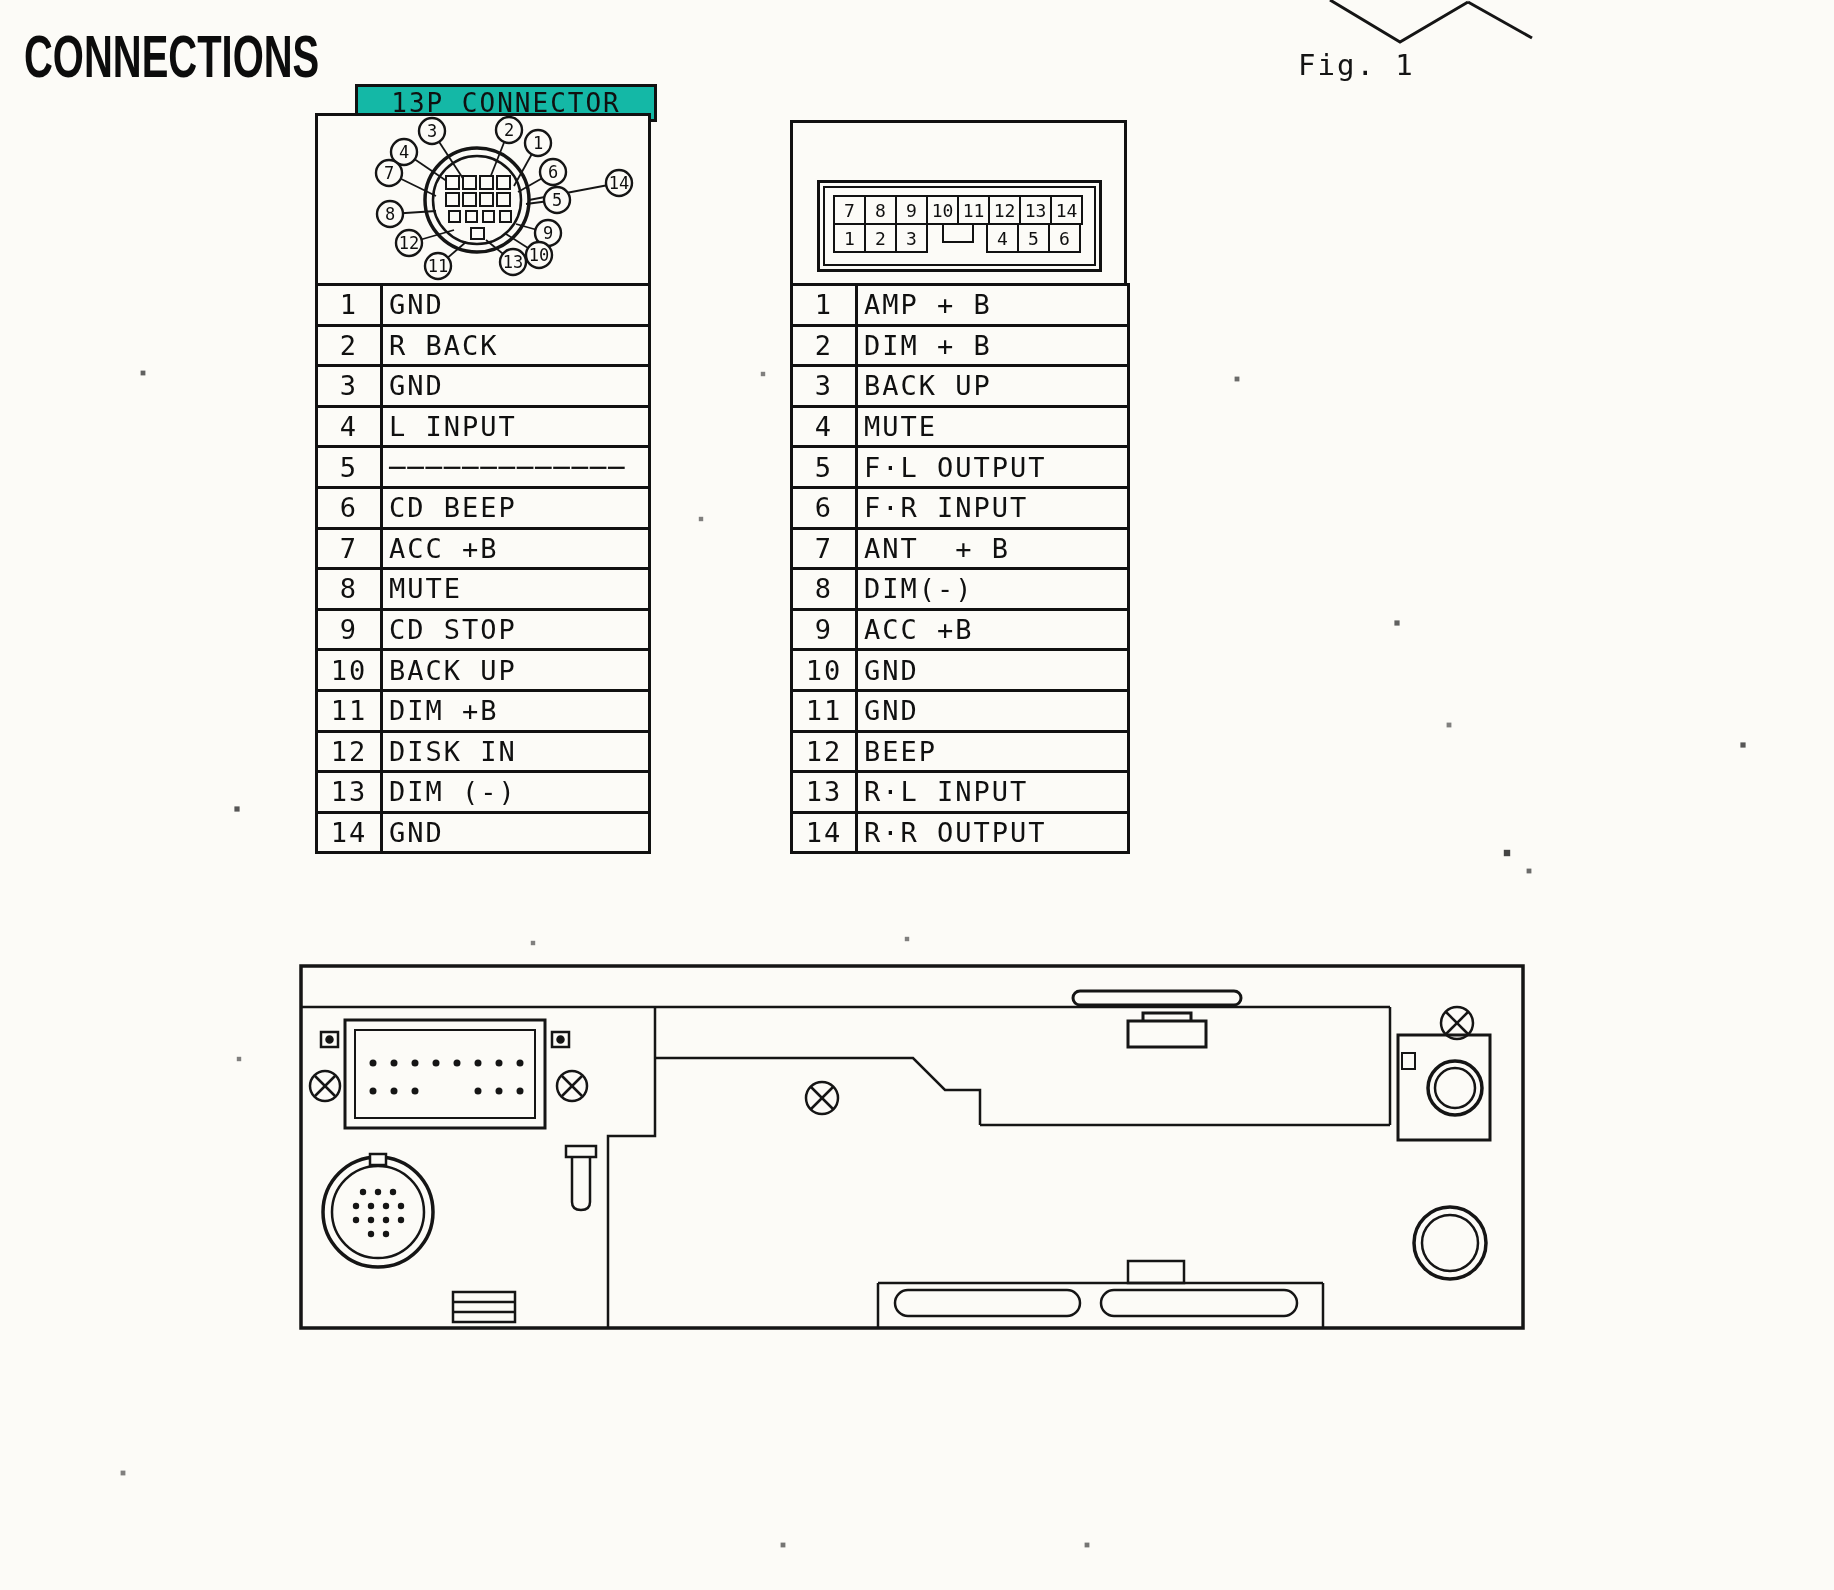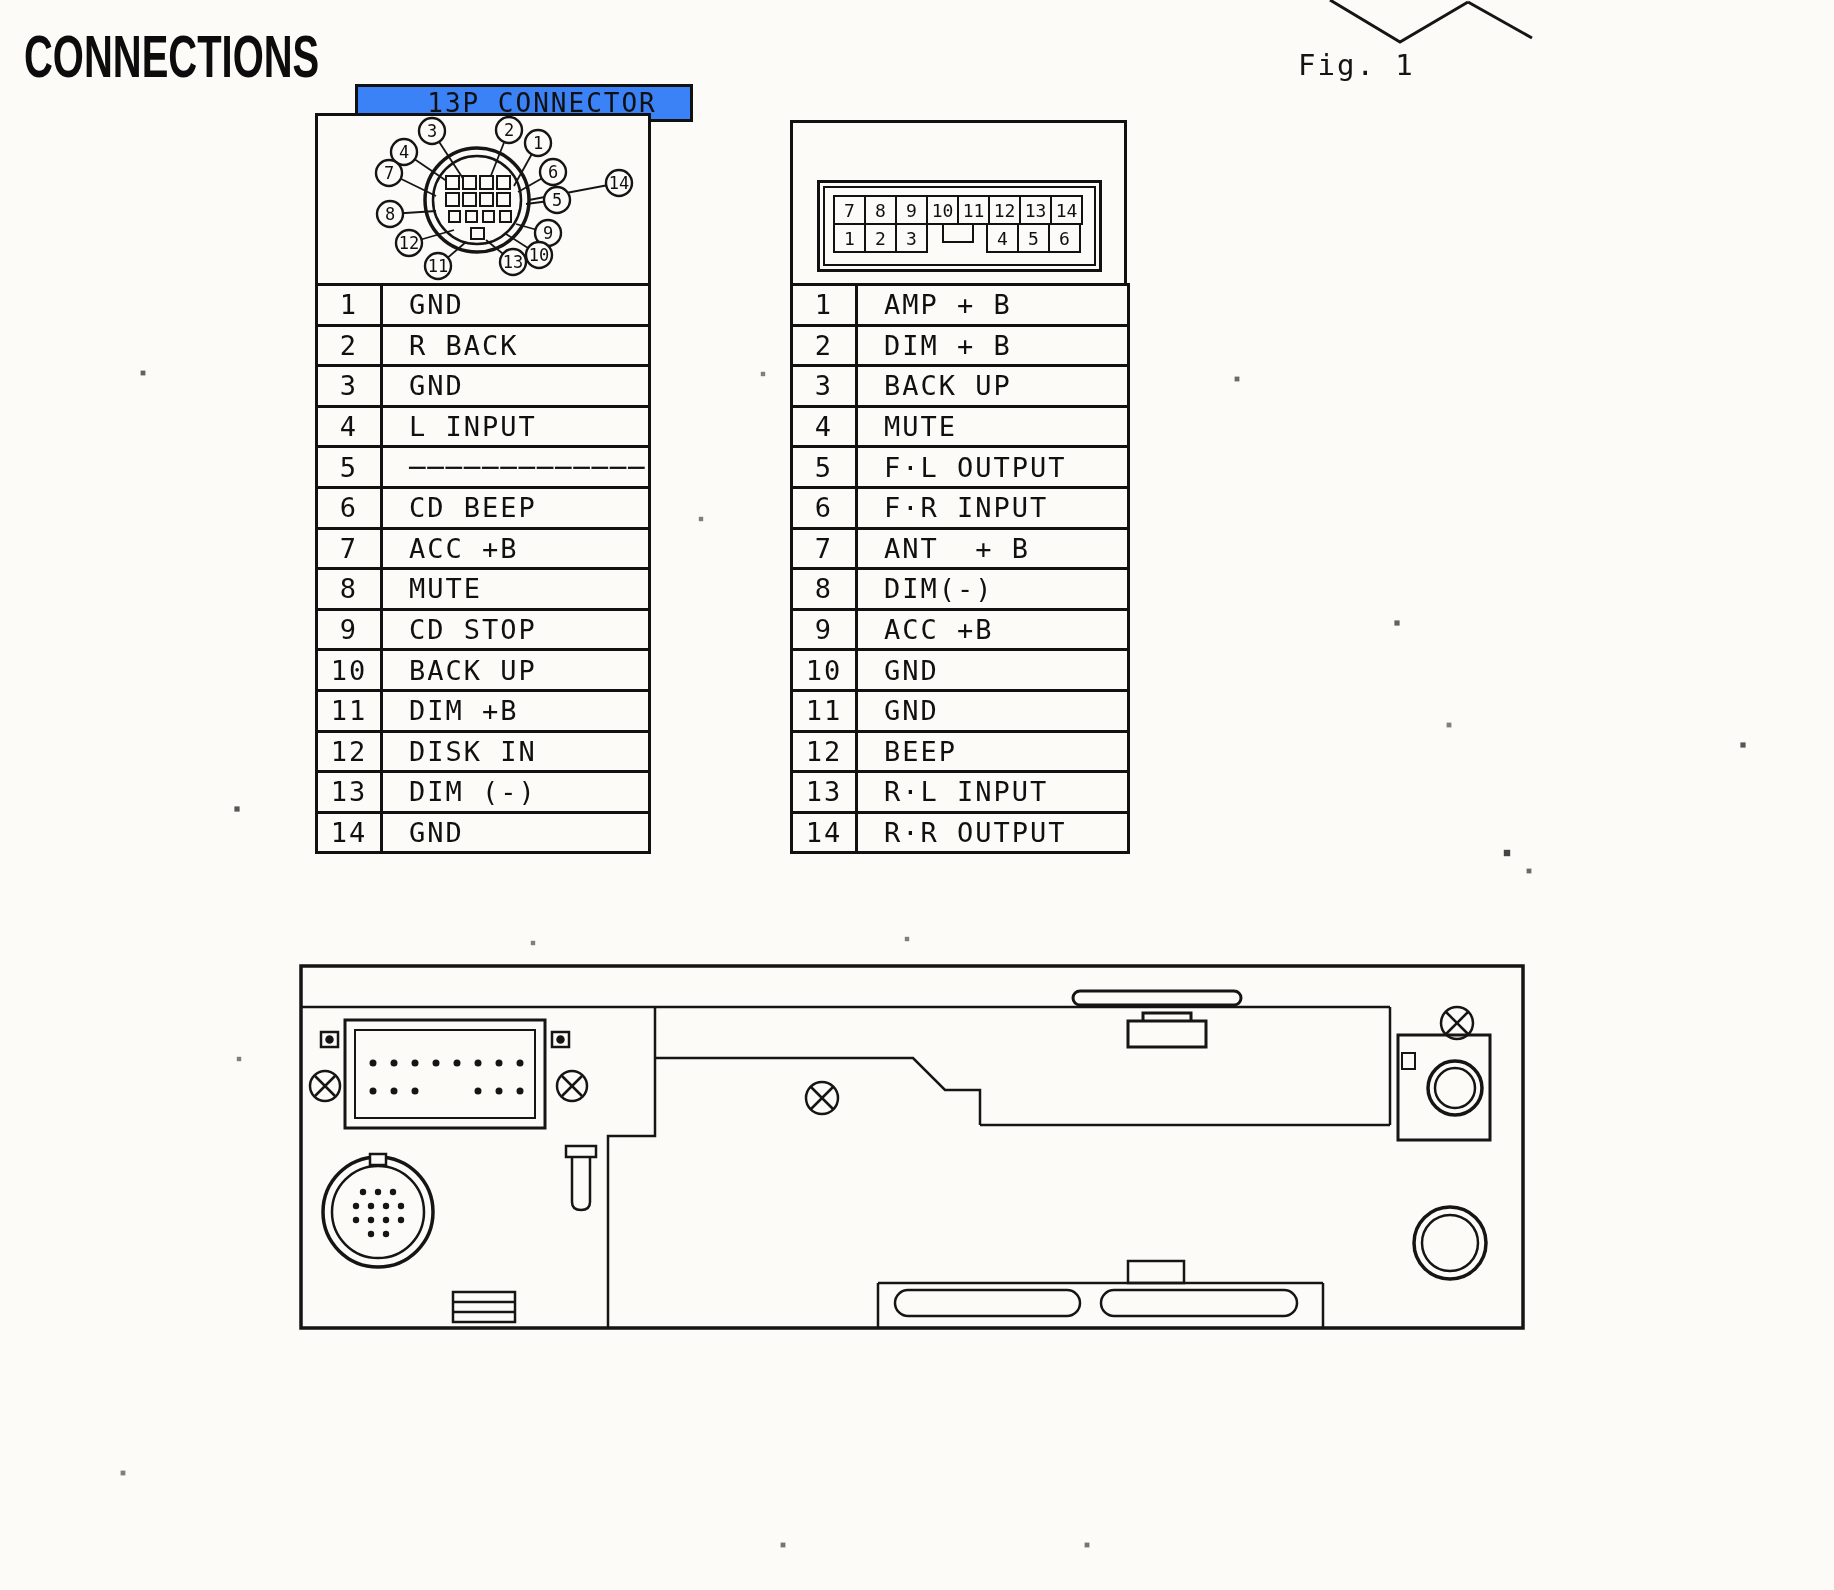--- a/index.html
+++ b/index.html
@@ -29,41 +29,40 @@
   #fig-label{
     left:1298px;top:48px;
     font-size:29px;letter-spacing:2px;color:#141414;
   }
 
   
   .hdrbox{
     border:3px solid #111;
     display:flex;align-items:center;justify-content:center;
     font-size:26px;letter-spacing:2px;
-    background:#3b82f6;
+    background:#14b8a6;
     white-space:pre;
-    padding-left:36px;
   }
   #hdr13{left:355px;top:84px;width:296px;height:32px;}
   #hdr14{left:830px;top:88px;width:292px;height:34px;}
 
   
   .drawbox{border:3px solid #111;background:#fcfbf7;box-sizing:border-box;}
   #box13{left:315px;top:113px;width:336px;height:173px;}
   #box14{left:790px;top:120px;width:337px;height:166px;}
 
   
   .pintable{border:3px solid #111;box-sizing:border-box;background:#fcfbf7;}
   #table13{left:315px;top:283px;width:336px;}
   #table14{left:790px;top:283px;width:340px;}
   .prow{display:flex;height:37.6px;border-bottom:3px solid #111;}
   .prow:last-child{border-bottom:none;}
   .pcell{display:flex;align-items:center;font-size:27px;letter-spacing:2px;white-space:pre;}
   .pcell.pin{width:62px;border-right:3px solid #111;justify-content:center;flex:none;}
-  .pcell.lbl{flex:1;padding-left:26px;}
+  .pcell.lbl{flex:1;padding-left:6px;}
 
   
   .conn14{position:absolute;left:24px;top:57px;width:285px;height:92px;border:3px solid #111;background:#fcfbf7;box-sizing:border-box;}
   .conn14-inner{position:absolute;inset:3px;border:2px solid #111;pointer-events:none;}
   .pins{position:absolute;display:flex;}
   .pins-top{left:13px;top:12px;}
   .pins-bottom{left:13px;top:40px;}
   .pins-sub{display:flex;}
   .pincell{
     width:33px;height:30px;box-sizing:border-box;

